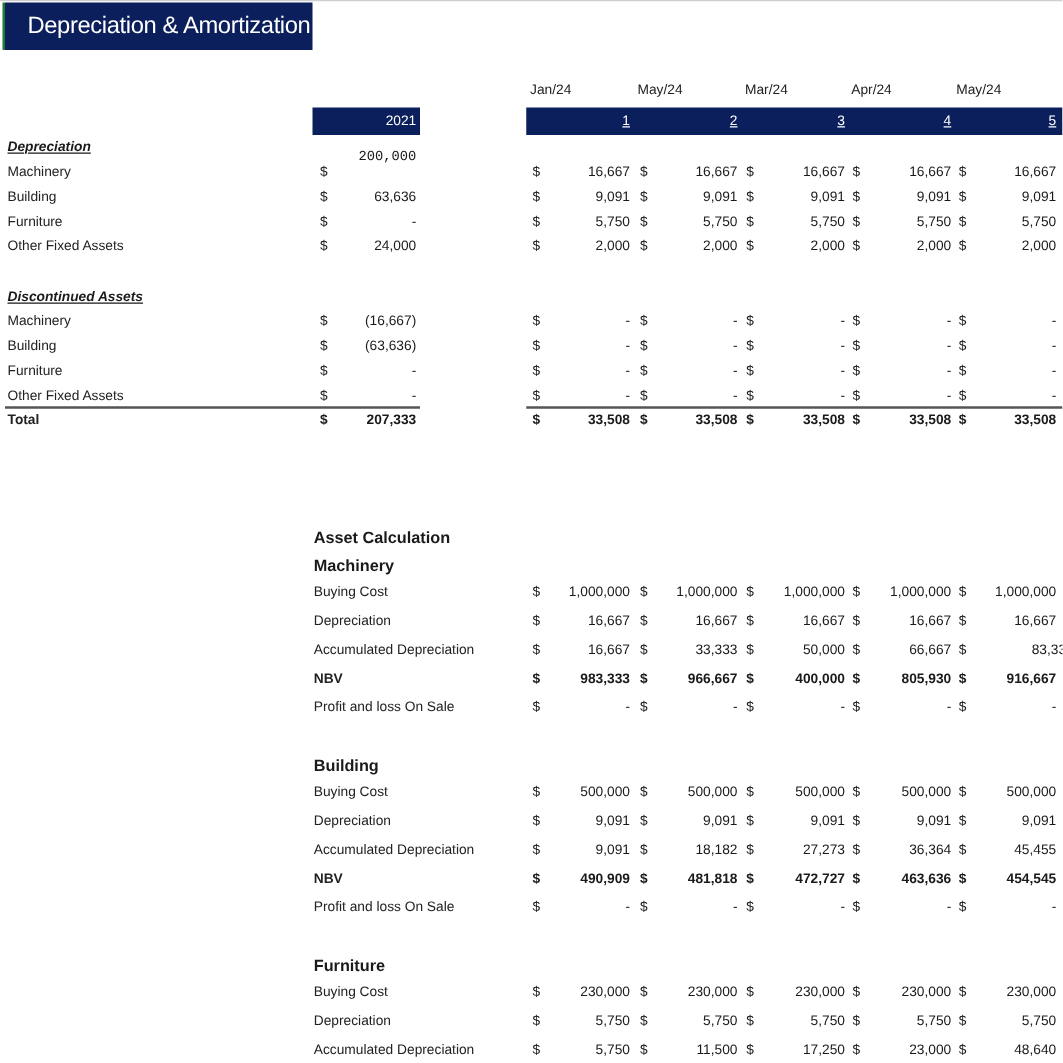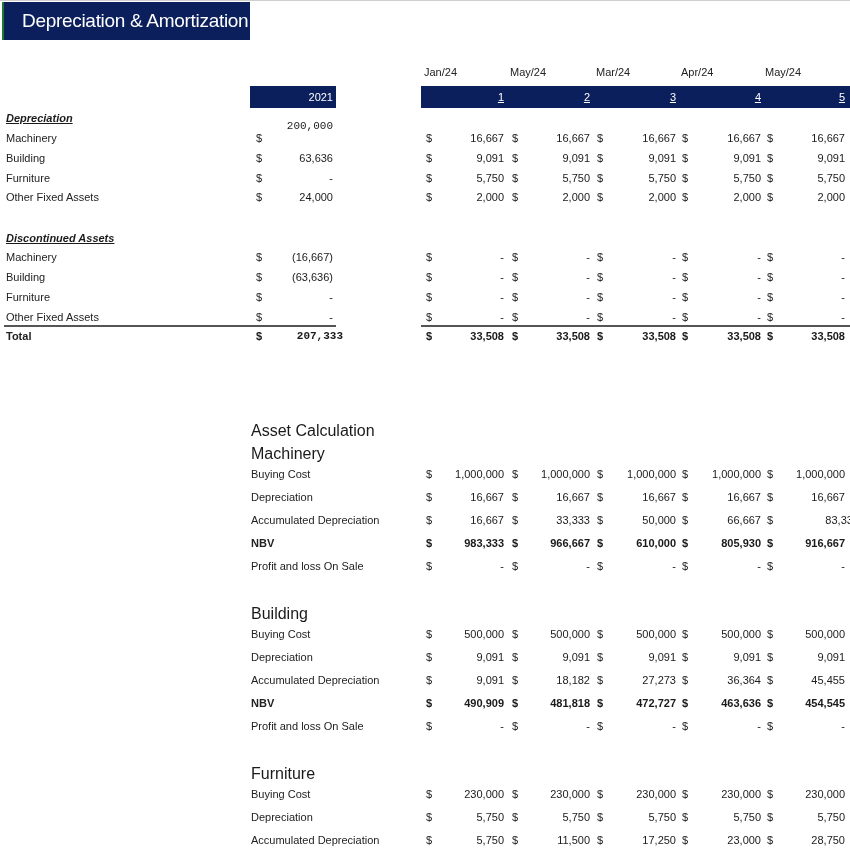--- a/index.html
+++ b/index.html
@@ -14,21 +14,21 @@
   .hdr-band { top:86px; height:22px; background:#0b1f5c; }
   .hdr-num { top:86px; height:22px; line-height:22px; color:#fff; text-align:right; font-size:11px; }
   .hdr-num.link { text-decoration:underline; }
   .lbl { left:6px; font-size:11px; color:#222; }
   .sec-title { left:6px; font-weight:bold; font-style:italic; text-decoration:underline; font-size:11px; }
   .dollar { font-size:11px; }
   .val { text-align:right; font-size:11px; width:90px; }
   .bold { font-weight:bold; }
   .rule { height:2px; background:#555; }
   .ac-lbl { left:251px; font-size:11px; color:#222; }
-  .ac-head { left:251px; font-weight:normal; font-size:16px; }
+  .ac-head { left:251px; font-weight:bold; font-size:13px; }
 </style>
 </head>
 <body>
 
 <div id="sheet">
   <div class="abs top-line"></div>
   <div class="abs title-box">Depreciation &amp; Amortization</div>
 <div class="abs month" style="left: 424px;">Jan/24</div>
     <div class="abs month" style="left: 510px;">May/24</div>
     <div class="abs month" style="left: 596px;">Mar/24</div>
@@ -145,21 +145,21 @@
     <div class="abs dollar" style="left: 597px; top: 311px;">$</div>
     <div class="abs val" style="left: 586px; top: 311px;">-</div>
     <div class="abs dollar" style="left: 682px; top: 311px;">$</div>
     <div class="abs val" style="left: 671px; top: 311px;">-</div>
     <div class="abs dollar" style="left: 767px; top: 311px;">$</div>
     <div class="abs val" style="left: 755px; top: 311px;">-</div>
     <div class="abs rule" style="left: 4px; top: 325px; width: 332px;"></div>
     <div class="abs rule" style="left: 421px; top: 325px; width: 429px;"></div>
     <div class="abs lbl bold" style="top: 330px;">Total</div>
     <div class="abs dollar bold" style="left: 256px; top: 330px;">$</div>
-    <div class="abs val bold" style="left: 253px; top: 330px; font-family: Liberation Mono, monospace;">207,333</div>
+    <div class="abs val bold" style="left: 243px; top: 330px;">207,333</div>
     <div class="abs dollar bold" style="left: 426px; top: 330px;">$</div>
     <div class="abs val bold" style="left: 414px; top: 330px;">33,508</div>
     <div class="abs dollar bold" style="left: 512px; top: 330px;">$</div>
     <div class="abs val bold" style="left: 500px; top: 330px;">33,508</div>
     <div class="abs dollar bold" style="left: 597px; top: 330px;">$</div>
     <div class="abs val bold" style="left: 586px; top: 330px;">33,508</div>
     <div class="abs dollar bold" style="left: 682px; top: 330px;">$</div>
     <div class="abs val bold" style="left: 671px; top: 330px;">33,508</div>
     <div class="abs dollar bold" style="left: 767px; top: 330px;">$</div>
     <div class="abs val bold" style="left: 755px; top: 330px;">33,508</div>
@@ -197,21 +197,21 @@
     <div class="abs dollar" style="left: 682px; top: 514px;">$</div>
     <div class="abs val" style="left: 671px; top: 514px;">66,667</div>
     <div class="abs dollar" style="left: 767px; top: 514px;">$</div>
     <div class="abs val" style="left: 769px; top: 514px;">83,333</div>
     <div class="abs ac-lbl bold" style="top: 537px;">NBV</div>
     <div class="abs dollar bold" style="left: 426px; top: 537px;">$</div>
     <div class="abs val bold" style="left: 414px; top: 537px;">983,333</div>
     <div class="abs dollar bold" style="left: 512px; top: 537px;">$</div>
     <div class="abs val bold" style="left: 500px; top: 537px;">966,667</div>
     <div class="abs dollar bold" style="left: 597px; top: 537px;">$</div>
-    <div class="abs val bold" style="left: 586px; top: 537px;">610,000</div>
+    <div class="abs val bold" style="left: 586px; top: 537px;">400,000</div>
     <div class="abs dollar bold" style="left: 682px; top: 537px;">$</div>
     <div class="abs val bold" style="left: 671px; top: 537px;">805,930</div>
     <div class="abs dollar bold" style="left: 767px; top: 537px;">$</div>
     <div class="abs val bold" style="left: 755px; top: 537px;">916,667</div>
     <div class="abs ac-lbl" style="top: 560px;">Profit and loss On Sale</div>
     <div class="abs dollar" style="left: 426px; top: 560px;">$</div>
     <div class="abs val" style="left: 414px; top: 560px;">-</div>
     <div class="abs dollar" style="left: 512px; top: 560px;">$</div>
     <div class="abs val" style="left: 500px; top: 560px;">-</div>
     <div class="abs dollar" style="left: 597px; top: 560px;">$</div>
@@ -302,14 +302,14 @@
     <div class="abs ac-lbl" style="top: 834px;">Accumulated Depreciation</div>
     <div class="abs dollar" style="left: 426px; top: 834px;">$</div>
     <div class="abs val" style="left: 414px; top: 834px;">5,750</div>
     <div class="abs dollar" style="left: 512px; top: 834px;">$</div>
     <div class="abs val" style="left: 500px; top: 834px;">11,500</div>
     <div class="abs dollar" style="left: 597px; top: 834px;">$</div>
     <div class="abs val" style="left: 586px; top: 834px;">17,250</div>
     <div class="abs dollar" style="left: 682px; top: 834px;">$</div>
     <div class="abs val" style="left: 671px; top: 834px;">23,000</div>
     <div class="abs dollar" style="left: 767px; top: 834px;">$</div>
-    <div class="abs val" style="left: 755px; top: 834px;">28,750</div>
+    <div class="abs val" style="left: 755px; top: 834px;">48,640</div>
   </div>
 
 </body></html>

